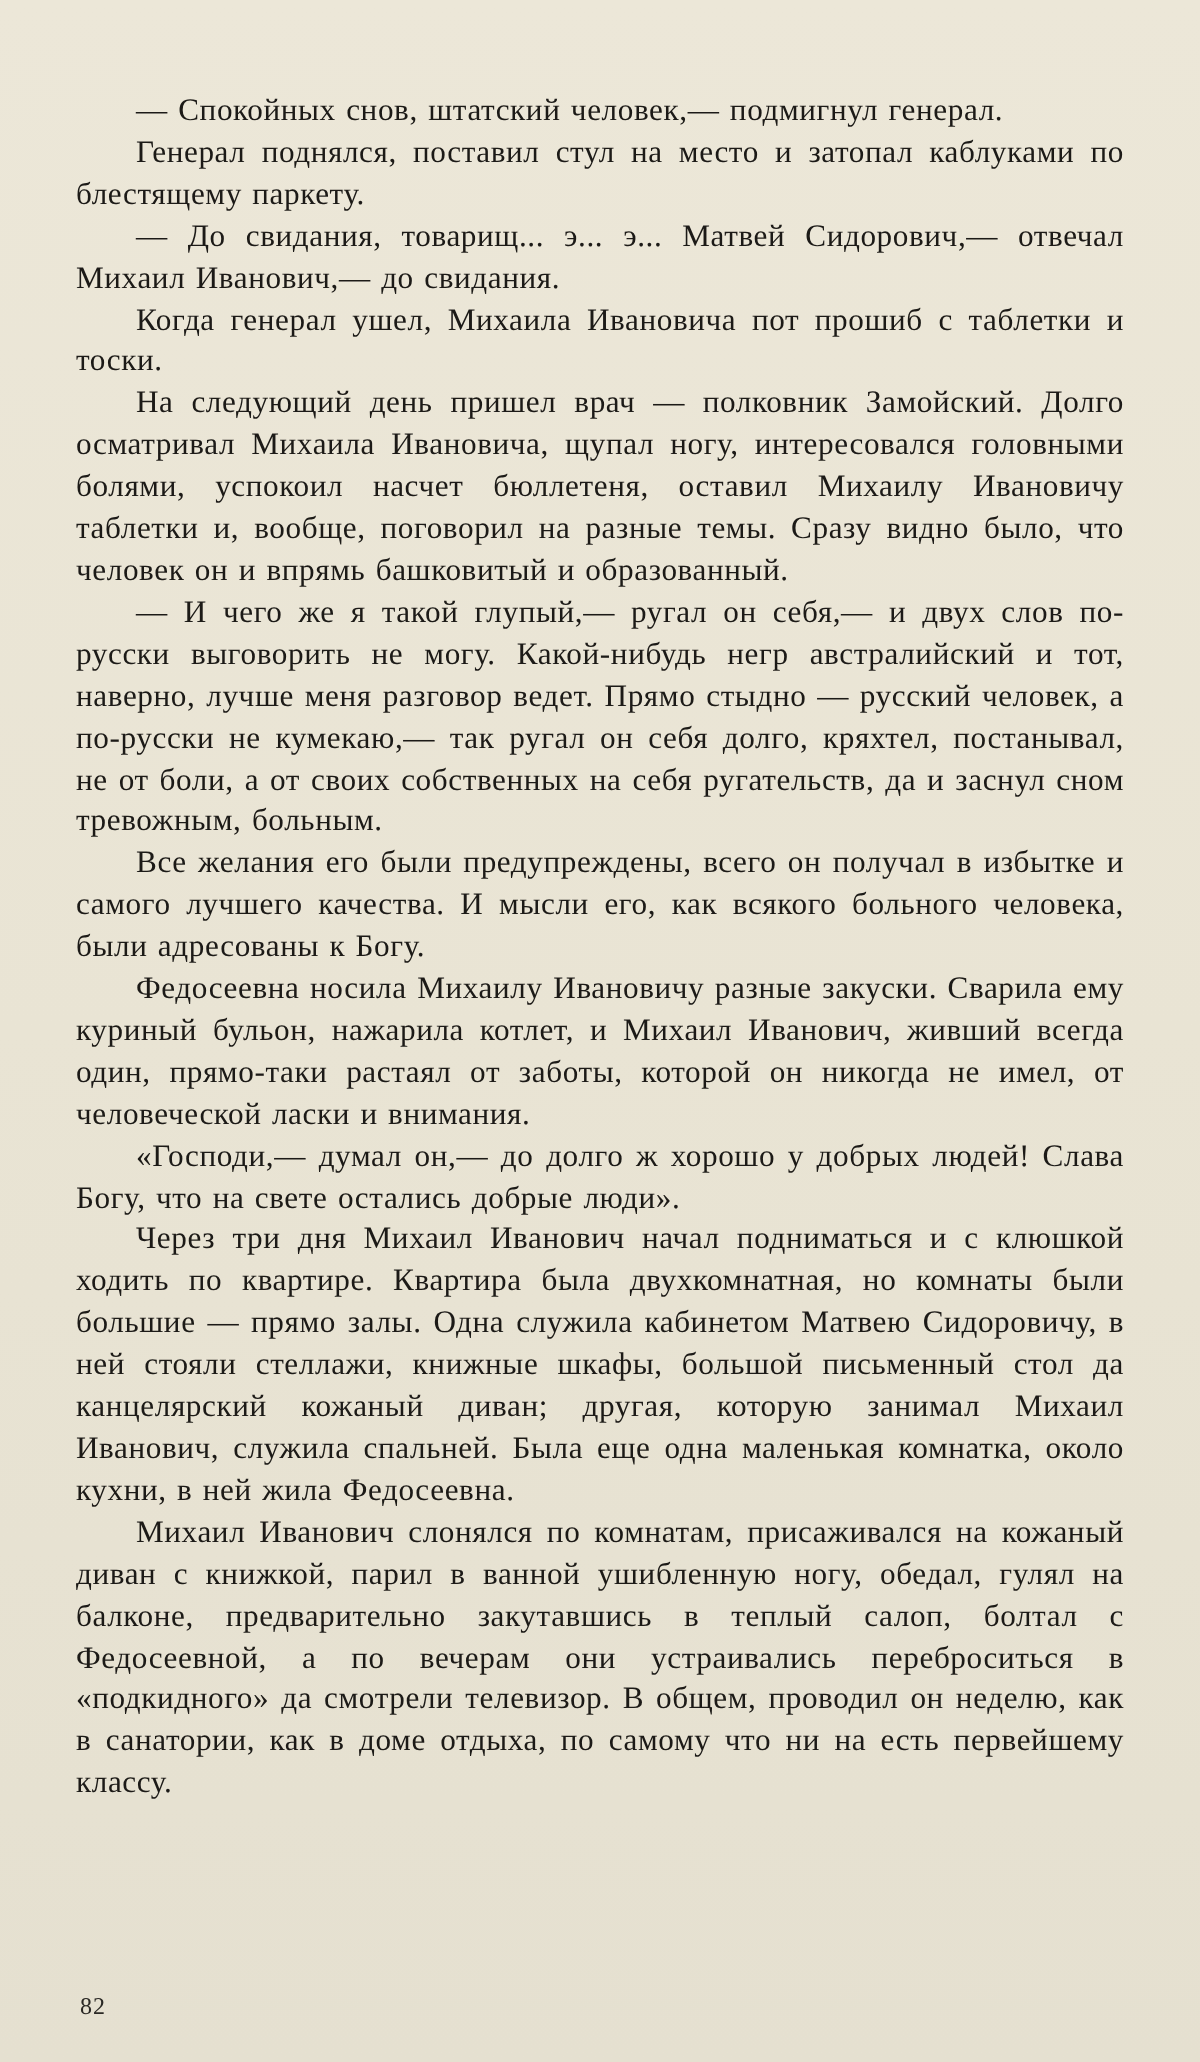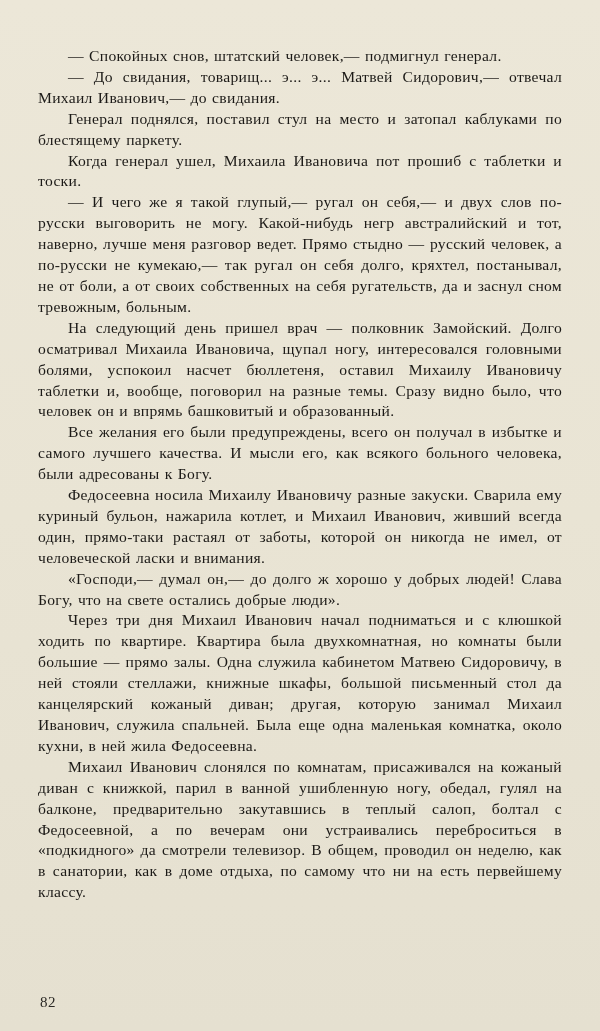--- a/index.html
+++ b/index.html
@@ -31,36 +31,36 @@
     text-align: justify;
     font-size: 15.6px;
     line-height: 20.9px;
     letter-spacing: 0.3px;
     word-spacing: 1px;
   }
   .page-number {
     position: absolute;
     left: 40px;
     bottom: 20px;
-    font-size: 15px;
+    font-size: 12px;
     color: #2a2824;
     letter-spacing: 0.5px;
   }
 </style>
 </head>
 <body>
 
 <div class="book-page">
   <div class="text-block">
     <p>— Спокойных снов, штатский человек,— подмигнул генерал.</p>
+    <p>Генерал поднялся, поставил стул на место и затопал каблуками по блестящему паркету.</p>
     <p>— До свидания, товарищ... э... э... Матвей Сидорович,— отвечал Михаил Иванович,— до свидания.</p>
-    <p>Генерал поднялся, поставил стул на место и затопал каблуками по блестящему паркету.</p>
     <p>Когда генерал ушел, Михаила Ивановича пот прошиб с таблетки и тоски.</p>
+    <p>На следующий день пришел врач — полковник Замойский. Долго осматривал Михаила Ивановича, щупал ногу, интересовался головными болями, успокоил насчет бюллетеня, оставил Михаилу Ивановичу таблетки и, вообще, поговорил на разные темы. Сразу видно было, что человек он и впрямь башковитый и образованный.</p>
     <p>— И чего же я такой глупый,— ругал он себя,— и двух слов по-русски выговорить не могу. Какой-нибудь негр австралийский и тот, наверно, лучше меня разговор ведет. Прямо стыдно — русский человек, а по-русски не кумекаю,— так ругал он себя долго, кряхтел, постанывал, не от боли, а от своих собственных на себя ругательств, да и заснул сном тревожным, больным.</p>
-    <p>На следующий день пришел врач — полковник Замойский. Долго осматривал Михаила Ивановича, щупал ногу, интересовался головными болями, успокоил насчет бюллетеня, оставил Михаилу Ивановичу таблетки и, вообще, поговорил на разные темы. Сразу видно было, что человек он и впрямь башковитый и образованный.</p>
     <p>Все желания его были предупреждены, всего он получал в избытке и самого лучшего качества. И мысли его, как всякого больного человека, были адресованы к Богу.</p>
     <p>Федосеевна носила Михаилу Ивановичу разные закуски. Сварила ему куриный бульон, нажарила котлет, и Михаил Иванович, живший всегда один, прямо-таки растаял от заботы, которой он никогда не имел, от человеческой ласки и внимания.</p>
     <p>«Господи,— думал он,— до долго ж хорошо у добрых людей! Слава Богу, что на свете остались добрые люди».</p>
     <p>Через три дня Михаил Иванович начал подниматься и с клюшкой ходить по квартире. Квартира была двухкомнатная, но комнаты были большие — прямо залы. Одна служила кабинетом Матвею Сидоровичу, в ней стояли стеллажи, книжные шкафы, большой письменный стол да канцелярский кожаный диван; другая, которую занимал Михаил Иванович, служила спальней. Была еще одна маленькая комнатка, около кухни, в ней жила Федосеевна.</p>
     <p>Михаил Иванович слонялся по комнатам, присаживался на кожаный диван с книжкой, парил в ванной ушибленную ногу, обедал, гулял на балконе, предварительно закутавшись в теплый салоп, болтал с Федосеевной, а по вечерам они устраивались переброситься в «подкидного» да смотрели телевизор. В общем, проводил он неделю, как в санатории, как в доме отдыха, по самому что ни на есть первейшему классу.</p>
   </div>
   <div class="page-number">82</div>
 </div>
 
 </body></html>

